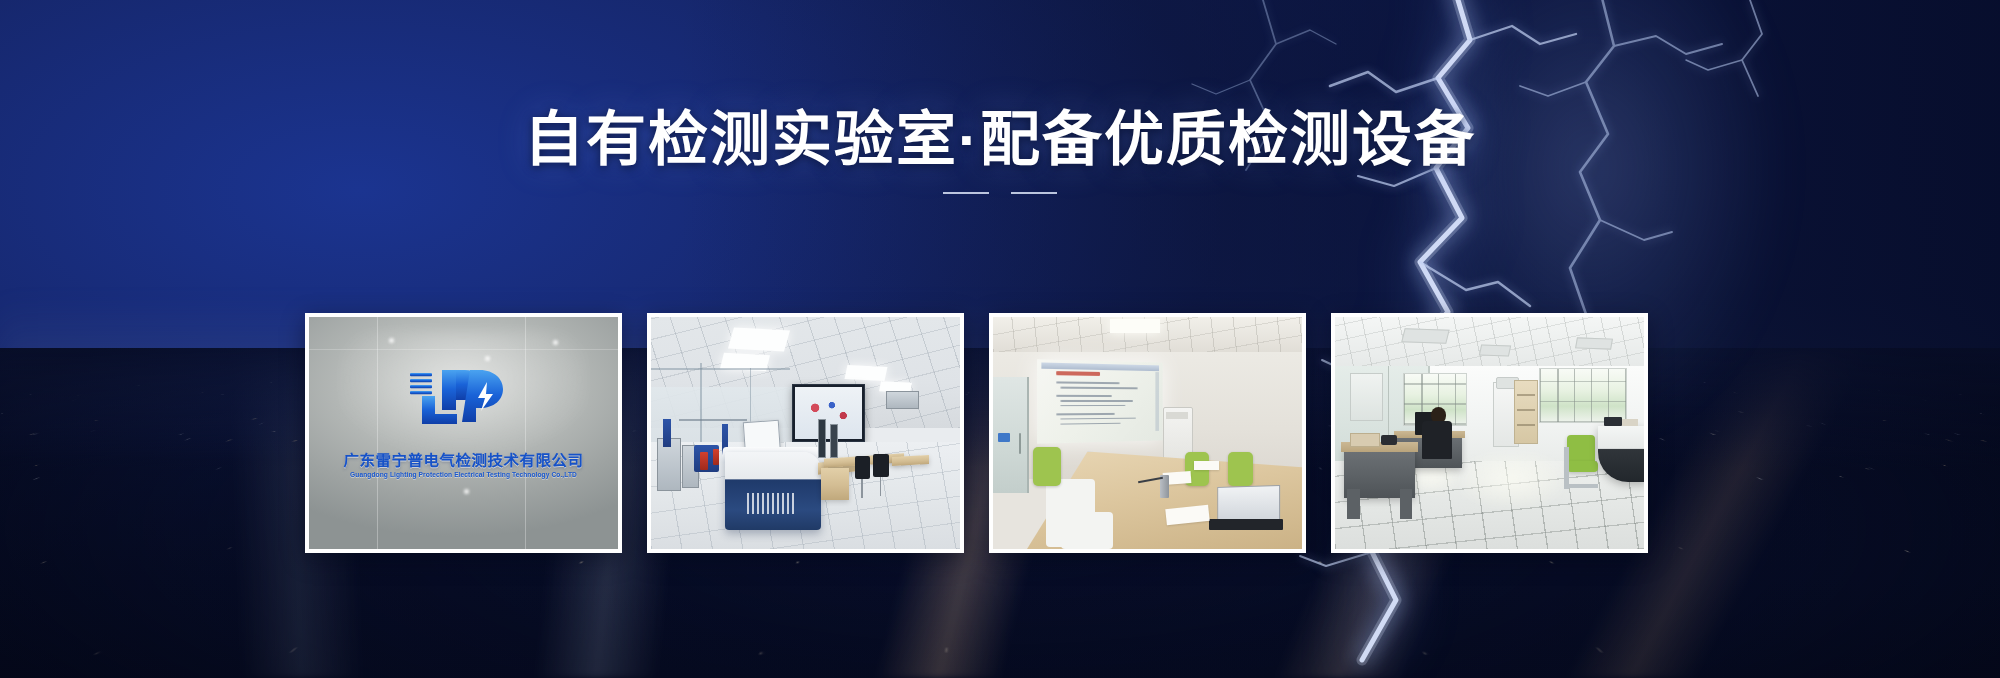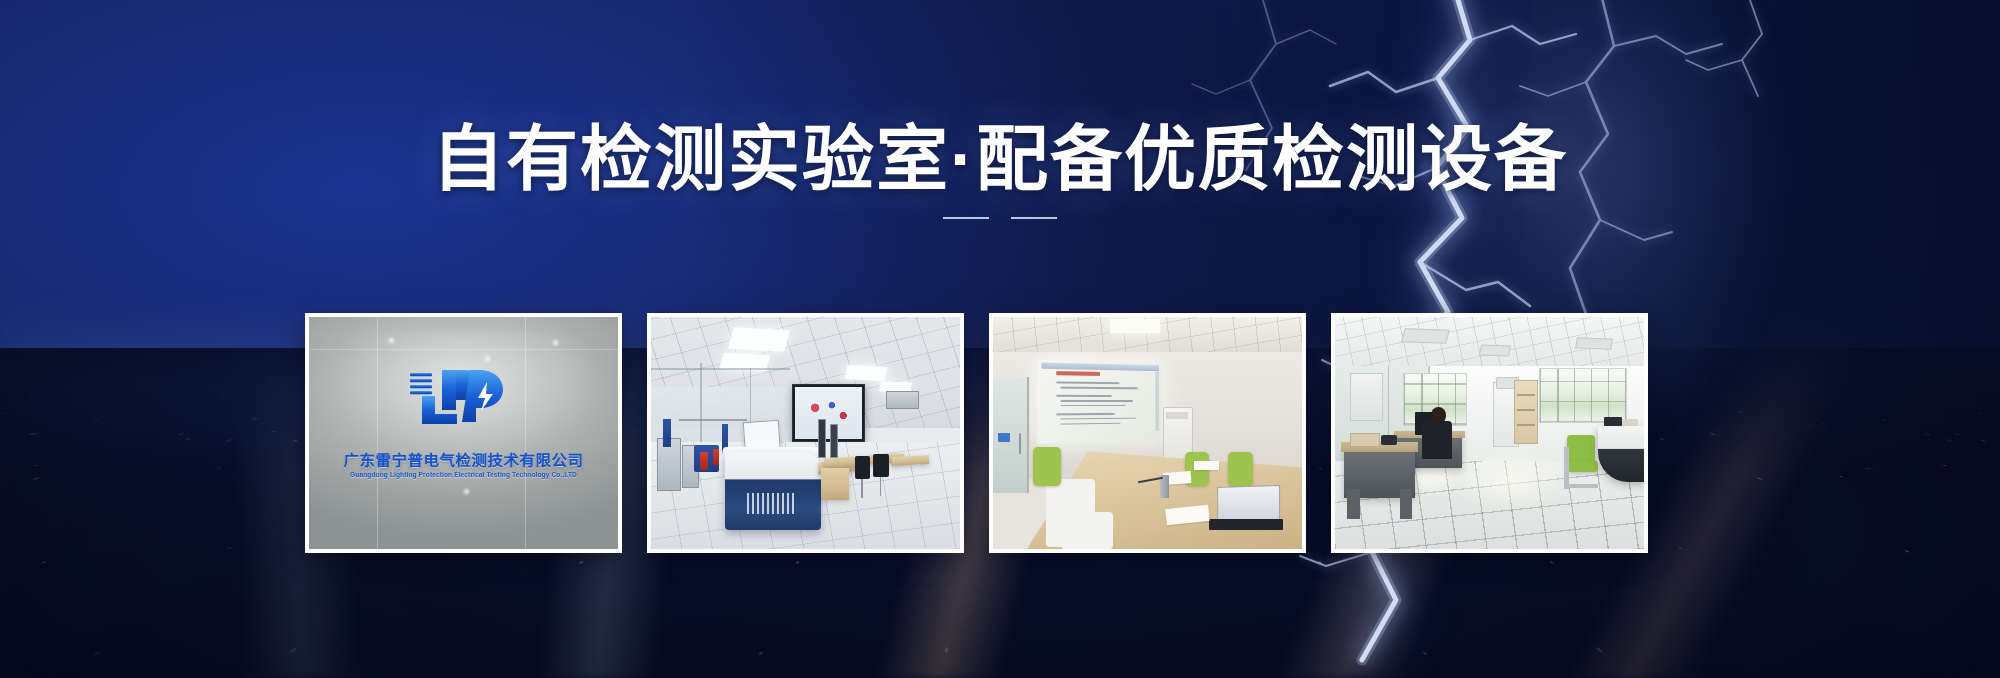--- a/index.html
+++ b/index.html
@@ -119,22 +119,22 @@
     background:radial-gradient(ellipse 260px 360px at 52% 45%, rgba(150,180,255,.22) 0%, rgba(120,155,240,.10) 42%, rgba(90,130,220,0) 75%);
     filter:blur(22px);
   }
 
   
   .headline-wrap{
     position:absolute; left:0; right:0; top:104px;
     text-align:center; z-index:6;
   }
   .headline{
-    margin:17px;
-    font-size:72px;
+    margin:4px;
+    font-size:60px;
     line-height:1.06;
     font-weight:700;
     color:#ffffff;
     letter-spacing:2px;
     text-shadow:0 2px 10px rgba(6,14,46,.75), 0 0 34px rgba(120,160,255,.30);
   }
   .sub-row{
     margin-top:20px;
     display:flex; align-items:center; justify-content:center; gap:22px;
   }

